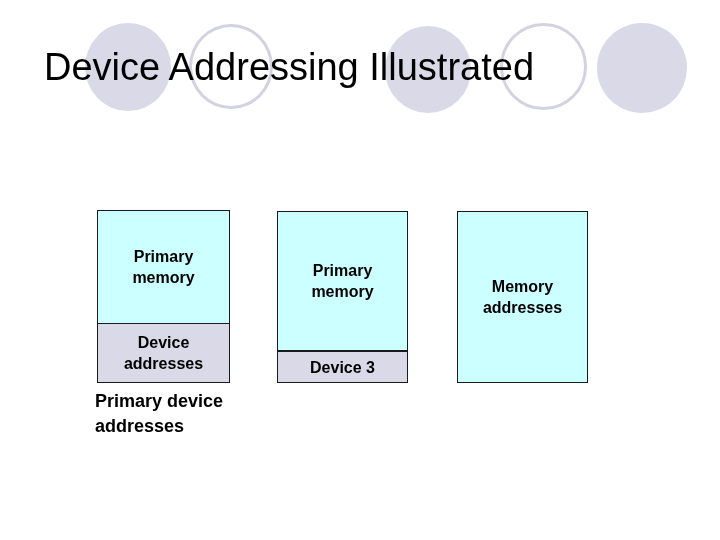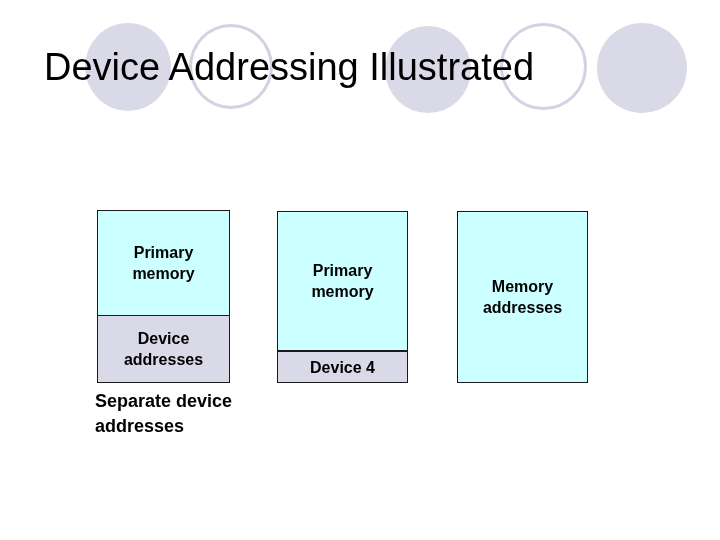--- a/index.html
+++ b/index.html
@@ -47,21 +47,21 @@
     z-index:3;
   }
   .label{
     font-size:16px;font-weight:bold;line-height:21px;
     text-align:center;white-space:pre-line;
   }
   .sec,.cell{display:flex;align-items:center;justify-content:center;}
   .sec.memory{background:var(--memory-fill);flex:1;}
   .left-box{left:97px;top:210px;width:133px;height:173px;}
   .left-box .sec.device{
-    background:var(--device-fill);height:67px;
+    background:var(--device-fill);height:59px;
     border-top:1px solid var(--box-border);
   }
   .mid-box{left:277px;top:211px;width:131px;height:172px;}
   .mid-box .cell{background:var(--device-fill);}
   .mid-box .cell.device1{height:28px;border-top:1px solid var(--box-border);}
   .mid-box .cell.device2{height:32px;border-top:2px solid var(--box-border);}
   .right-box{
     left:457px;top:211px;width:131px;height:172px;
     background:var(--memory-fill);
     justify-content:center;align-items:center;
@@ -92,30 +92,30 @@
   <div class="box left-box">
     <div class="sec memory">
       <span class="label">Primary
 memory</span>
     </div>
     <div class="sec device">
       <span class="label">Device
 addresses</span>
     </div>
   </div>
-  <div class="caption left-caption">Separate device
+  <div class="caption left-caption">Primary device
 addresses</div>
 
   <div class="box mid-box">
     <div class="sec memory">
       <span class="label">Primary
 memory</span>
     </div>
     <div class="cell device2">
-      <span class="label">Device 4</span>
+      <span class="label">Device 3</span>
     </div>
   </div>
 
   <div class="box right-box">
     <span class="label">Memory
 addresses</span>
   </div>
 
 </div>
 

